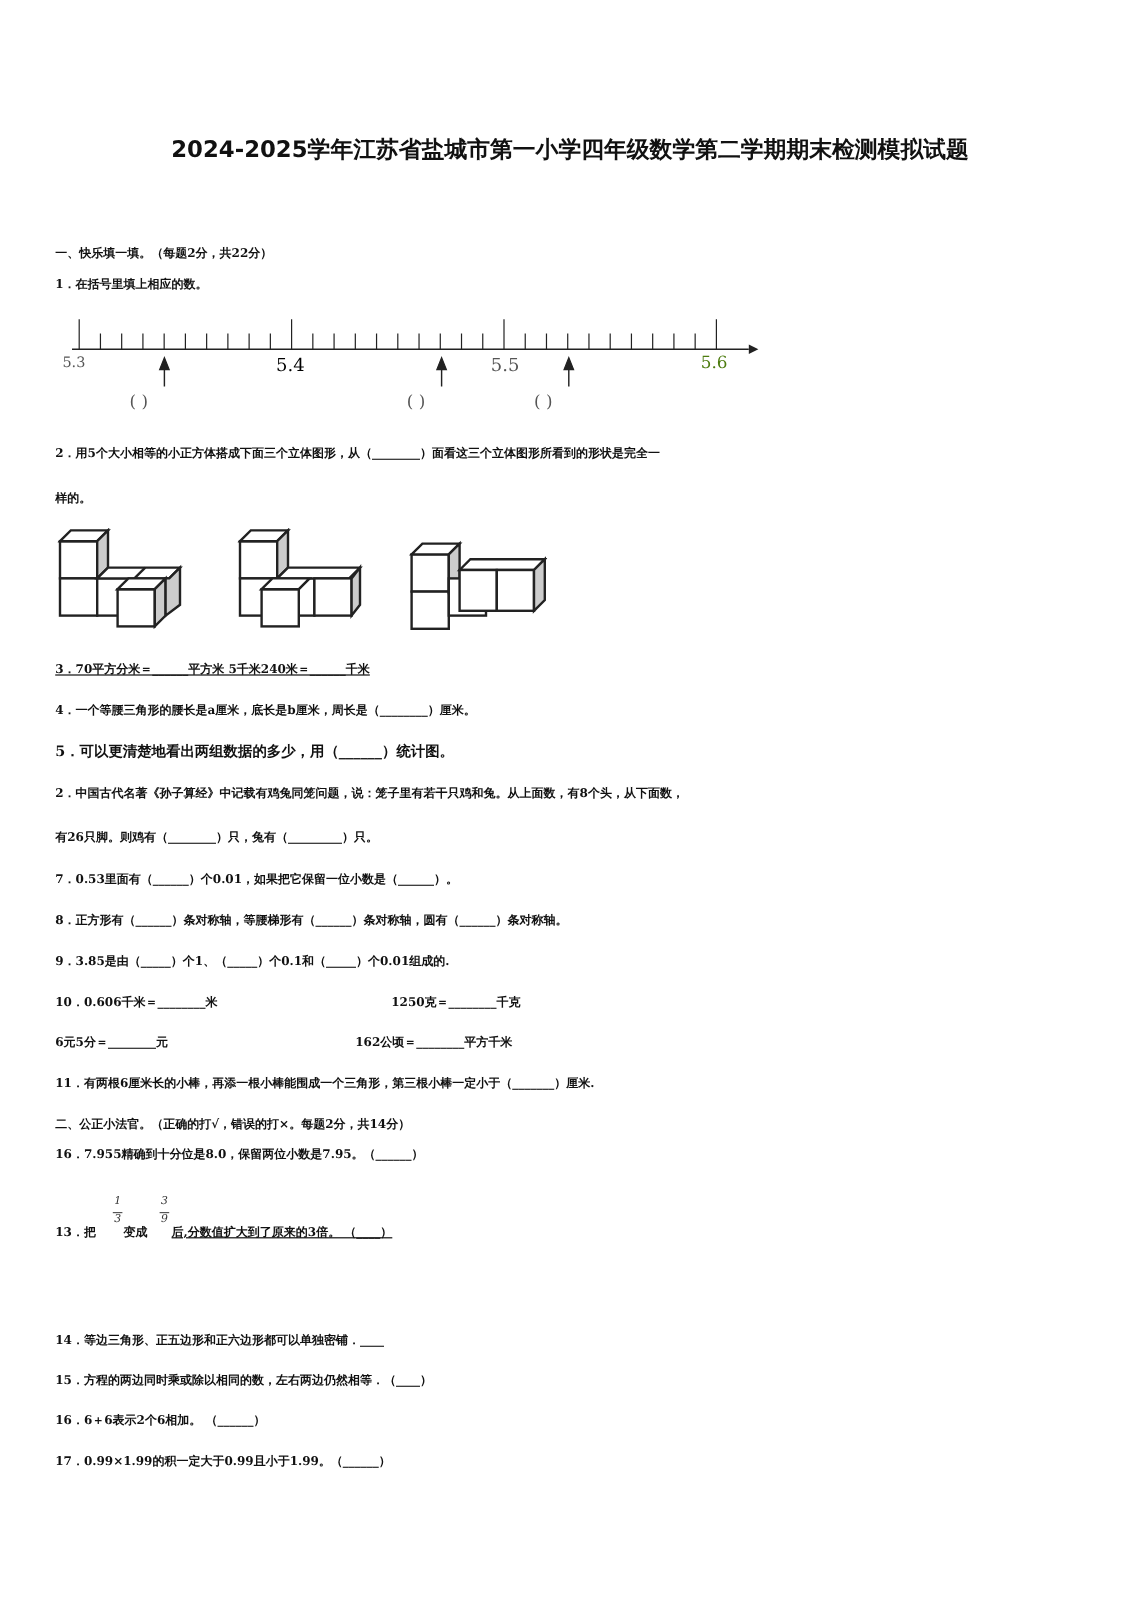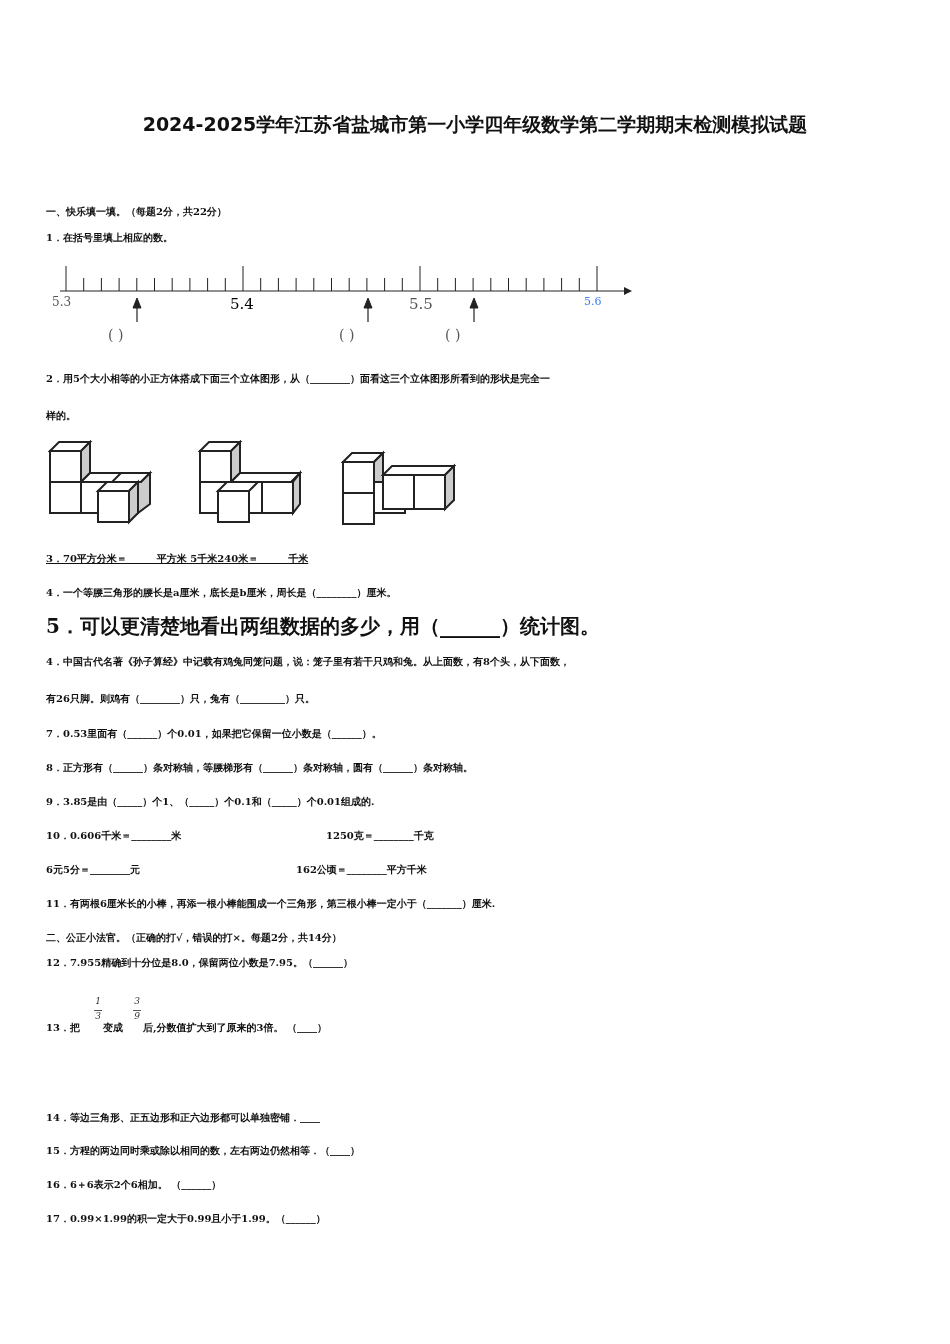--- a/index.html
+++ b/index.html
@@ -10,21 +10,21 @@
   }
   .title {
     position: absolute; left: 0; top: 112px; width: 950px; text-align: center;
     font-family: "DejaVu Sans", "Liberation Sans", sans-serif;
     font-weight: bold; font-size: 19px; letter-spacing: 0px; color: #111;
   }
   .line {
     position: absolute; left: 46px; font-size: 10px; white-space: nowrap; line-height: 20px;
   }
   .line b, .b { font-weight: bold; }
-  .big { font-size: 20px; }
+  .big { font-size: 12px; }
   .numline { position: absolute; left: 56px; top: 262px; }
   .cubes { position: absolute; top: 440px; }
   .paren { position: absolute; font-size: 14px; color: #333; }
   .frac { position: absolute; font-size: 9px; font-style: italic; line-height: 10px; text-align: center; color: #333; }
 </style>
 </head>
 <body>
 
 <div class="title">2024-2025学年江苏省盐城市第一小学四年级数学第二学期期末检测模拟试题</div>
 
@@ -73,21 +73,21 @@
     <polygon points="77,46 81,36 85,46"></polygon>
     <line x1="312" y1="60" x2="312" y2="44" stroke-width="1.2"></line>
     <polygon points="308,46 312,36 316,46"></polygon>
     <line x1="418" y1="60" x2="418" y2="44" stroke-width="1.2"></line>
     <polygon points="414,46 418,36 422,46"></polygon>
   </g>
 </svg>
 <div class="paren" style="left:52px; top:295px; font-size:12px; color:#555;">5.3</div>
 <div class="paren" style="left:230px; top:295px; font-size:15px; color:#000000;">5.4</div>
 <div class="paren" style="left:409px; top:295px; font-size:15px; color:#555;">5.5</div>
-<div class="paren" style="left:584px; top:295px; font-size:11px; color:#3b82f6;">5.6</div>
+<div class="paren" style="left:584px; top:295px; font-size:14px; color:#4d7c0f;">5.6</div>
 <div class="paren" style="left:108px; top:327px; color:#555;">(      )</div>
 <div class="paren" style="left:339px; top:327px; color:#555;">(      )</div>
 <div class="paren" style="left:445px; top:327px; color:#555;">(      )</div>
 
 <div class="line b" style="top:369px;">2．用5个大小相等的小正方体搭成下面三个立体图形，从（________）面看这三个立体图形所看到的形状是完全一</div>
 <div class="line b" style="top:406px;">样的。</div>
 
 <svg class="cubes" style="left:48px;" width="105" height="85" viewBox="0 0 105 85">
   <g fill="none" stroke="#222" stroke-width="2">
     <rect x="2" y="11" width="31" height="31" fill="#fff"></rect>
@@ -127,42 +127,42 @@
     <polygon points="42,35 51,26 113,26 104,35" fill="#fff"></polygon>
     <rect x="42" y="35" width="31" height="34" fill="#fff"></rect>
     <rect x="73" y="35" width="31" height="34" fill="#fff"></rect>
     <polygon points="104,35 113,26 113,60 104,69" fill="#ccc"></polygon>
   </g>
 </svg>
 
 <div class="line b" style="top:549px;text-decoration:underline;">3．70平方分米＝______平方米        5千米240米＝______千米</div>
 <div class="line b" style="top:583px;">4．一个等腰三角形的腰长是a厘米，底长是b厘米，周长是（________）厘米。</div>
 <div class="line b big" style="top:616px;">5．可以更清楚地看出两组数据的多少，用（______）统计图。</div>
-<div class="line b" style="top:652px;">4．中国古代名著《孙子算经》中记载有鸡兔同笼问题，说：笼子里有若干只鸡和兔。从上面数，有8个头，从下面数，</div>
+<div class="line b" style="top:652px;">2．中国古代名著《孙子算经》中记载有鸡兔同笼问题，说：笼子里有若干只鸡和兔。从上面数，有8个头，从下面数，</div>
 <div class="line b" style="top:689px;">有26只脚。则鸡有（________）只，兔有（_________）只。</div>
 <div class="line b" style="top:724px;">7．0.53里面有（______）个0.01，如果把它保留一位小数是（______）。</div>
 <div class="line b" style="top:758px;">8．正方形有（______）条对称轴，等腰梯形有（______）条对称轴，圆有（______）条对称轴。</div>
 <div class="line b" style="top:792px;">9．3.85是由（_____）个1、（_____）个0.1和（_____）个0.01组成的.</div>
 <div class="line b" style="top:826px;">10．0.606千米＝________米</div>
 <div class="line b" style="top:826px; left:326px;">1250克＝________千克</div>
 <div class="line b" style="top:860px;">6元5分＝________元</div>
 <div class="line b" style="top:860px; left:296px;">162公顷＝________平方千米</div>
 <div class="line b" style="top:894px;">11．有两根6厘米长的小棒，再添一根小棒能围成一个三角形，第三根小棒一定小于（_______）厘米.</div>
 
 <div class="line b" style="top:928px;">二、公正小法官。（正确的打√，错误的打×。每题2分，共14分）</div>
-<div class="line b" style="top:953px;">12．7.955精确到十分位是8.0，保留两位小数是7.95。（______）</div>
+<div class="line b" style="top:953px;">16．7.955精确到十分位是8.0，保留两位小数是7.95。（______）</div>
 
 <div class="line b" style="top:1018px;">13．把</div>
 <div class="frac" style="left:94px; top:996px; width:8px;">
   <div>1</div>
   <div style="border-top:1px solid #555; margin-top:4px;">3</div>
 </div>
 <div class="line b" style="top:1018px; left:103px;">变成</div>
 <div class="frac" style="left:133px; top:996px; width:8px;">
   <div>3</div>
   <div style="border-top:1px solid #555; margin-top:4px;">9</div>
 </div>
-<div class="line b" style="top:1018px; left:143px;">后,分数值扩大到了原来的3倍。      （____）</div>
+<div class="line b" style="top:1018px; left:143px;text-decoration:underline;">后,分数值扩大到了原来的3倍。      （____）</div>
 
 <div class="line b" style="top:1108px;">14．等边三角形、正五边形和正六边形都可以单独密铺．____</div>
 <div class="line b" style="top:1141px;">15．方程的两边同时乘或除以相同的数，左右两边仍然相等．（____）</div>
 <div class="line b" style="top:1175px;">16．6＋6表示2个6相加。    （______）</div>
 <div class="line b" style="top:1209px;">17．0.99×1.99的积一定大于0.99且小于1.99。（______）</div>
 
 </body></html>

